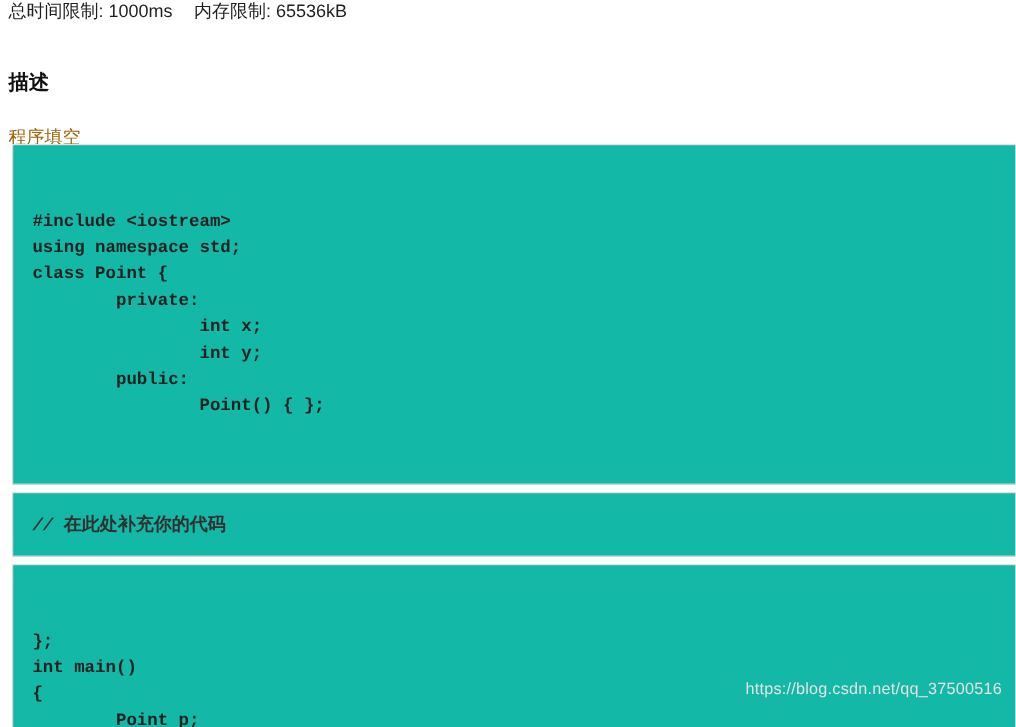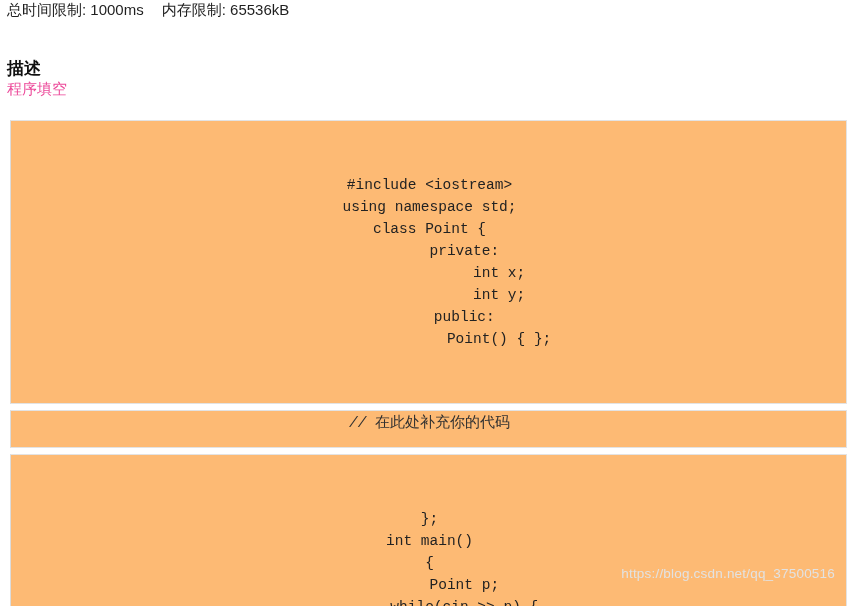--- a/index.html
+++ b/index.html
@@ -14,21 +14,20 @@
     color: #1a1a1a;
     overflow: hidden;
     position: relative;
   }
 
   .page {
     position: relative;
     width: 847px;
     height: 590px;
     box-sizing: border-box;
-    text-align: center;
   }
 
   
   .meta-line {
     position: absolute;
     left: 7px;
     top: 0px;
     font-size: 15px;
     line-height: 20px;
     color: #1f1f1f;
@@ -46,57 +45,58 @@
     font-size: 17px;
     font-weight: bold;
     line-height: 26px;
     color: #111111;
   }
 
   
   .sub-label {
     position: absolute;
     left: 7px;
-    top: 78px;
+    top: 104px;
     font-size: 15px;
     line-height: 21px;
-    color: #ec4899;
+    color: #a16207;
   }
 
   
   .code-stack {
     position: absolute;
     left: 10px;
     top: 120px;
     width: 837px;
   }
 
   .code-block {
-    background: #fdba74;
+    background: #14b8a6;
     border: 1px solid #e3e3e3;
     border-left: 1px solid #dcdcdc;
     box-sizing: border-box;
     padding: 9px 14px 9px 16px;
     font-family: "Liberation Mono", "DejaVu Sans Mono", monospace;
     font-size: 14.5px;
     line-height: 22px;
     color: #222222;
     white-space: pre;
     overflow: hidden;
+    font-weight: bold;
   }
   .code-block + .code-block {
     margin-top: 6px;
   }
   .code-block pre {
     margin: 0;
     font: inherit;
     white-space: pre;
   }
   .code-block.comment-block {
-    padding-top: 0;
+    padding-top: 16px;
     padding-bottom: 13px;
     color: #303030;
     font-family: "Liberation Mono", "DejaVu Sans Mono", monospace;
   }
   .comment-block .cmt {
     font-style: italic;
     font-family: "Liberation Mono", "DejaVu Sans Mono", monospace;
   }
   .comment-block .cmt-cn {
     font-style: normal;

